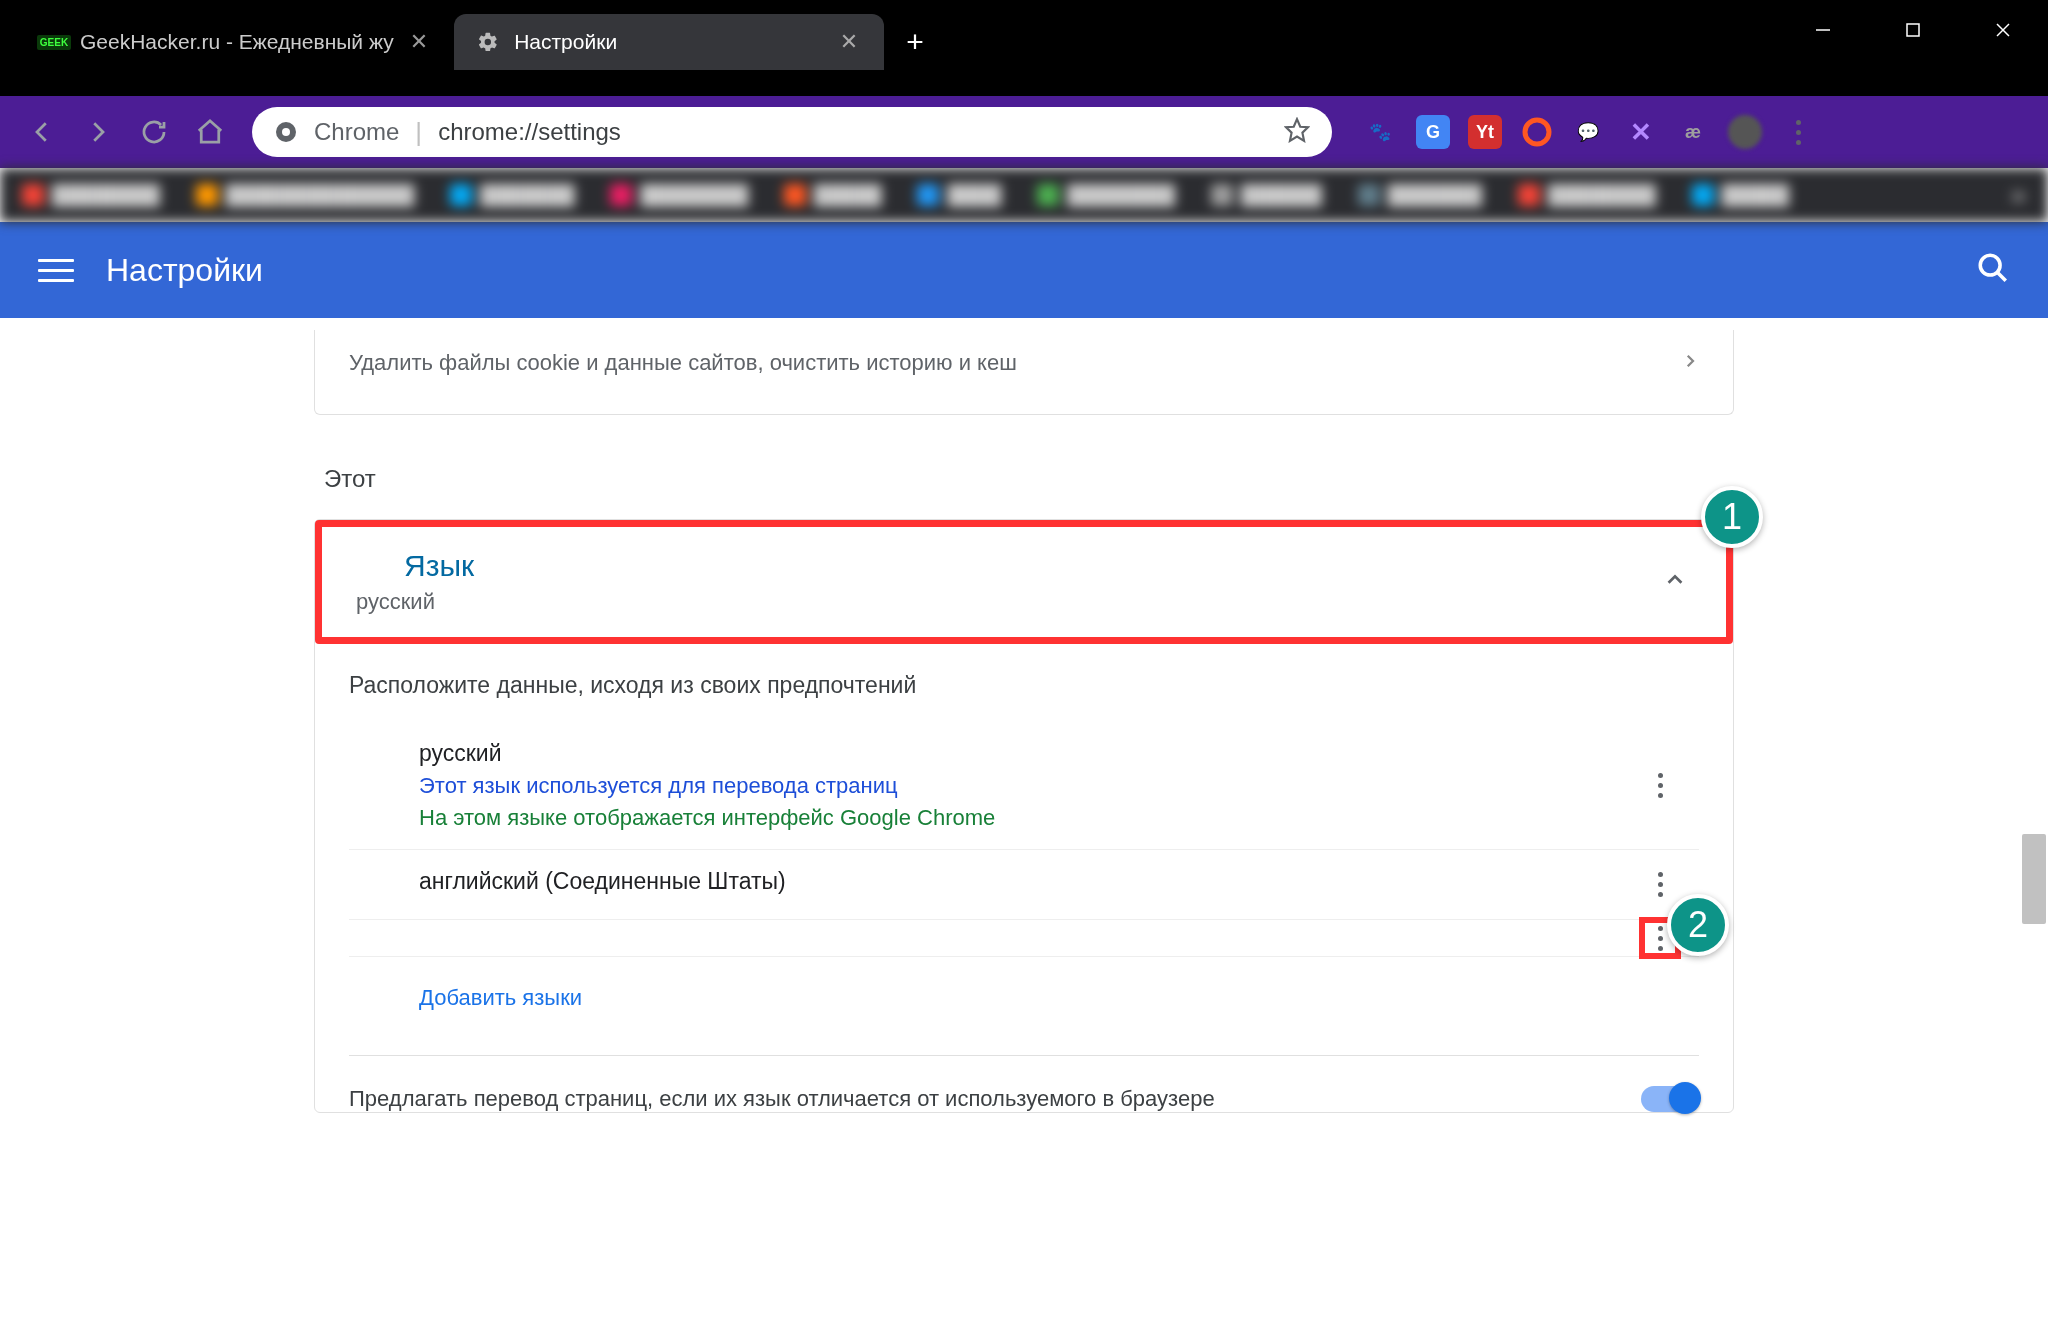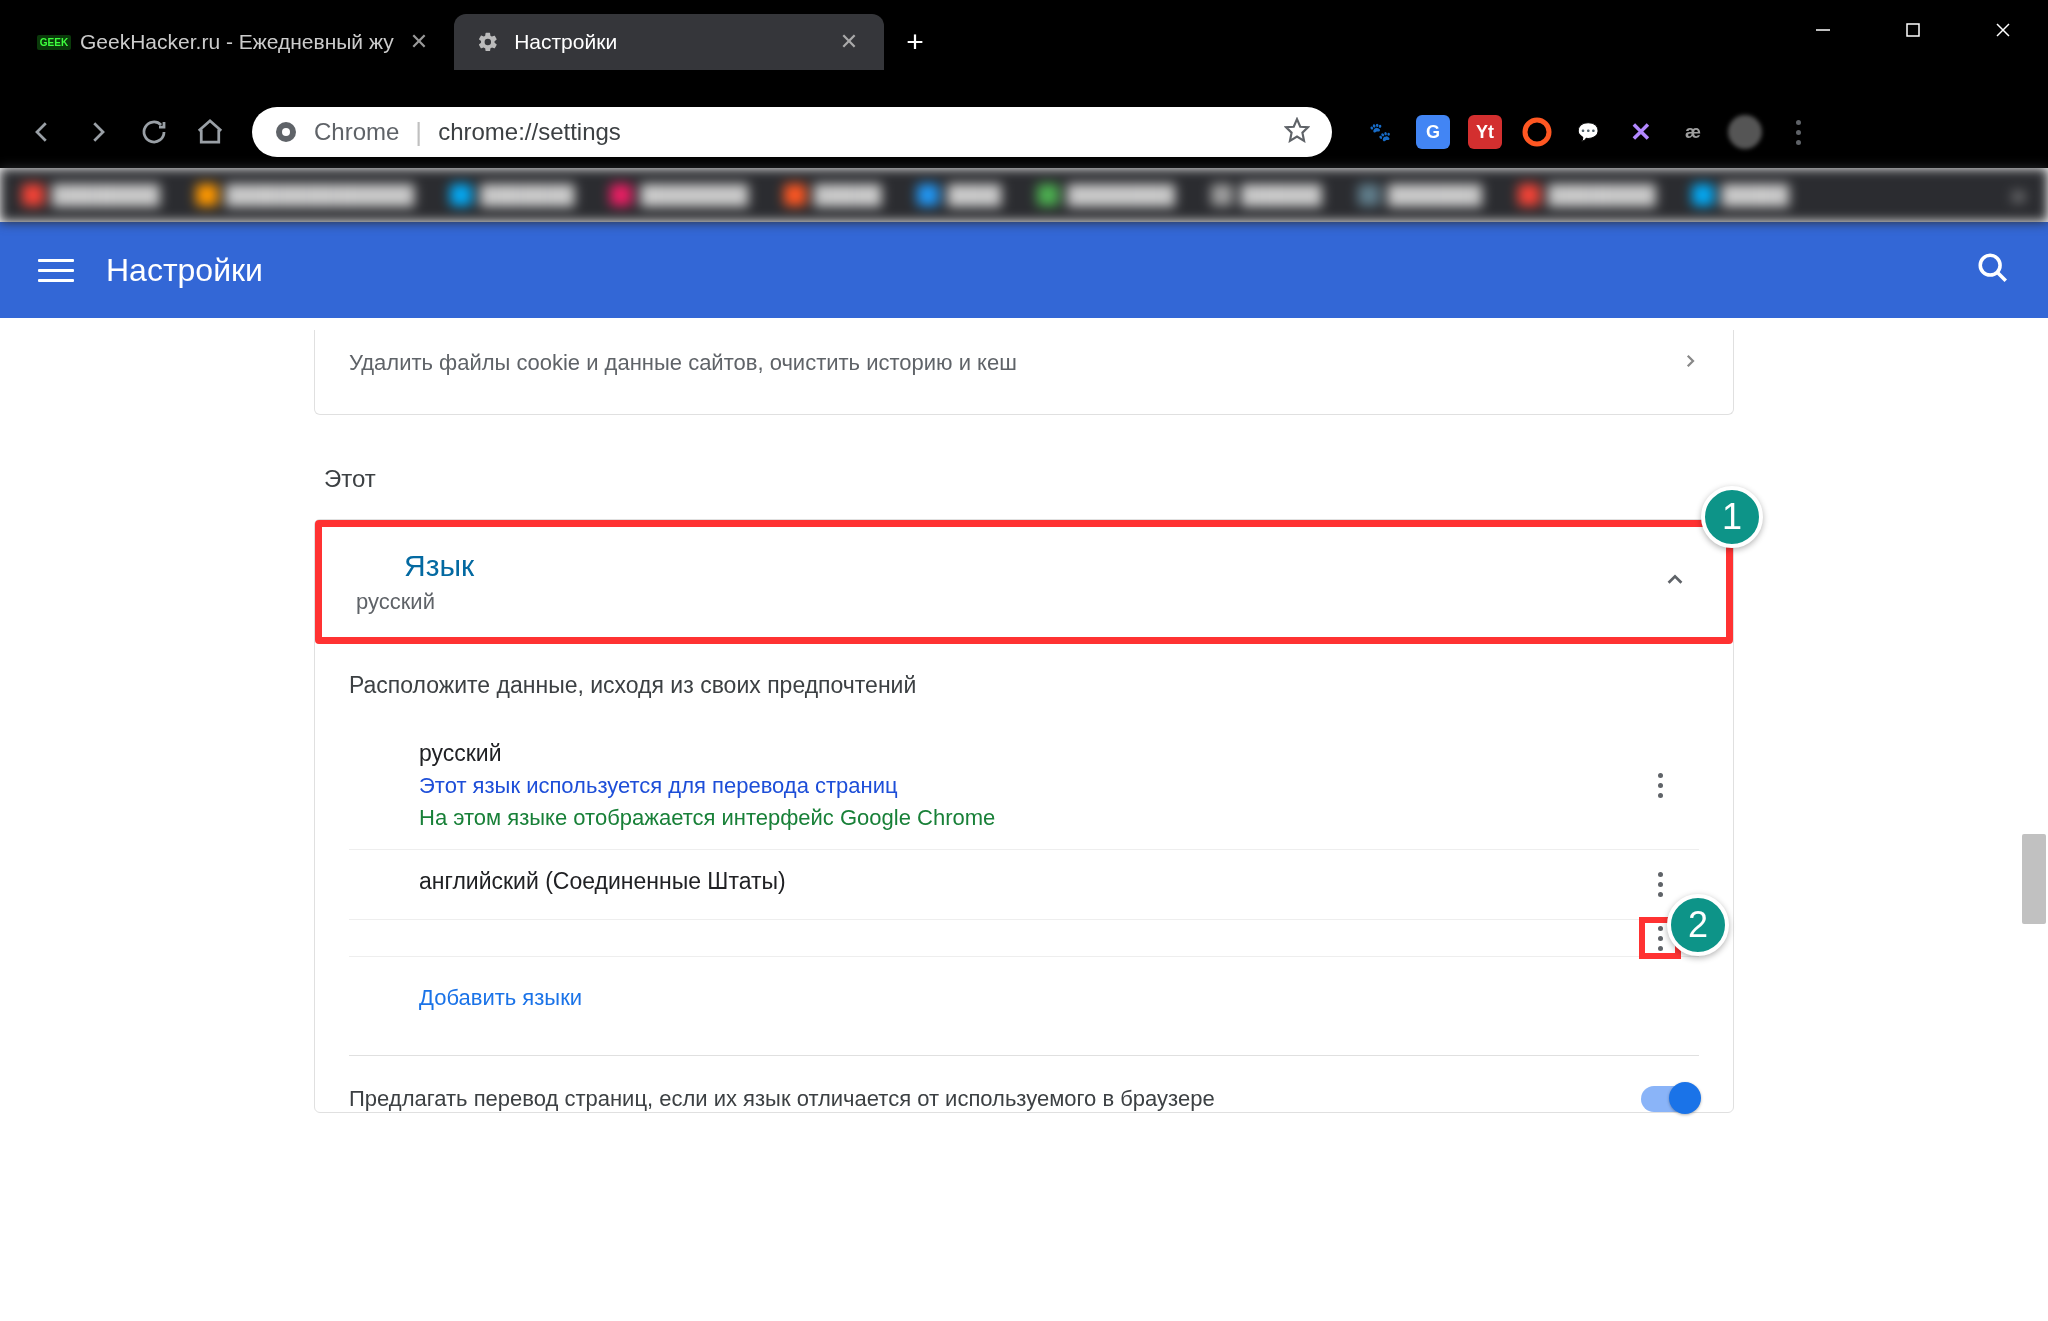--- a/index.html
+++ b/index.html
@@ -13,21 +13,21 @@
   .tab .tab-title { white-space: nowrap; overflow: hidden; text-overflow: ellipsis; flex:1;}
   .tab .close { margin-left: 16px; font-size: 22px; color: #aaa; }
   .tab.active { background: #35363a; color: #fff; }
   .tab.inactive .close { color: #999; }
   .new-tab { color: #fff; font-size: 30px; padding: 0 22px; height: 56px; display:flex; align-items:center;}
   .win-controls { position: absolute; right: 0; top: 0; display: flex; }
   .win-btn { width: 90px; height: 60px; display: flex; align-items: center; justify-content: center; color: #fff; }
   .win-btn svg { width: 20px; height: 20px; stroke: #fff; stroke-width: 1.5; fill:none;}
 
   
-  .toolbar { background: #000000; height: 72px; display: flex; align-items: center; padding: 0 18px; gap: 8px; }
+  .toolbar { background: #4c1d95; height: 72px; display: flex; align-items: center; padding: 0 18px; gap: 8px; }
   .nav-btn { width: 48px; height: 48px; display: flex; align-items: center; justify-content: center; color: #9aa0a6; border-radius: 50%; }
   .nav-btn svg { width: 30px; height: 30px; fill: none; stroke: currentColor; stroke-width: 2.2; }
   .omnibox { flex: 0 0 1080px; height: 50px; background: #fff; border-radius: 25px; display: flex; align-items: center; padding: 0 22px; margin: 0 10px; }
   .omnibox .site-icon { width: 24px; height: 24px; margin-right: 16px; }
   .omnibox .scheme { color: #5f6368; font-size: 24px; }
   .omnibox .sep { color: #c0c0c0; margin: 0 16px; font-size: 26px; }
   .omnibox .url { color: #3c4043; font-size: 24px; flex:1;}
   .omnibox .star { color: #5f6368; margin-left: auto; }
   .ext-row { display: flex; align-items: center; gap: 18px; margin-left: 14px; }
   .ext { width: 34px; height: 34px; border-radius: 6px; display:flex; align-items:center; justify-content:center; font-size:18px; font-weight:bold; color:#fff;}

